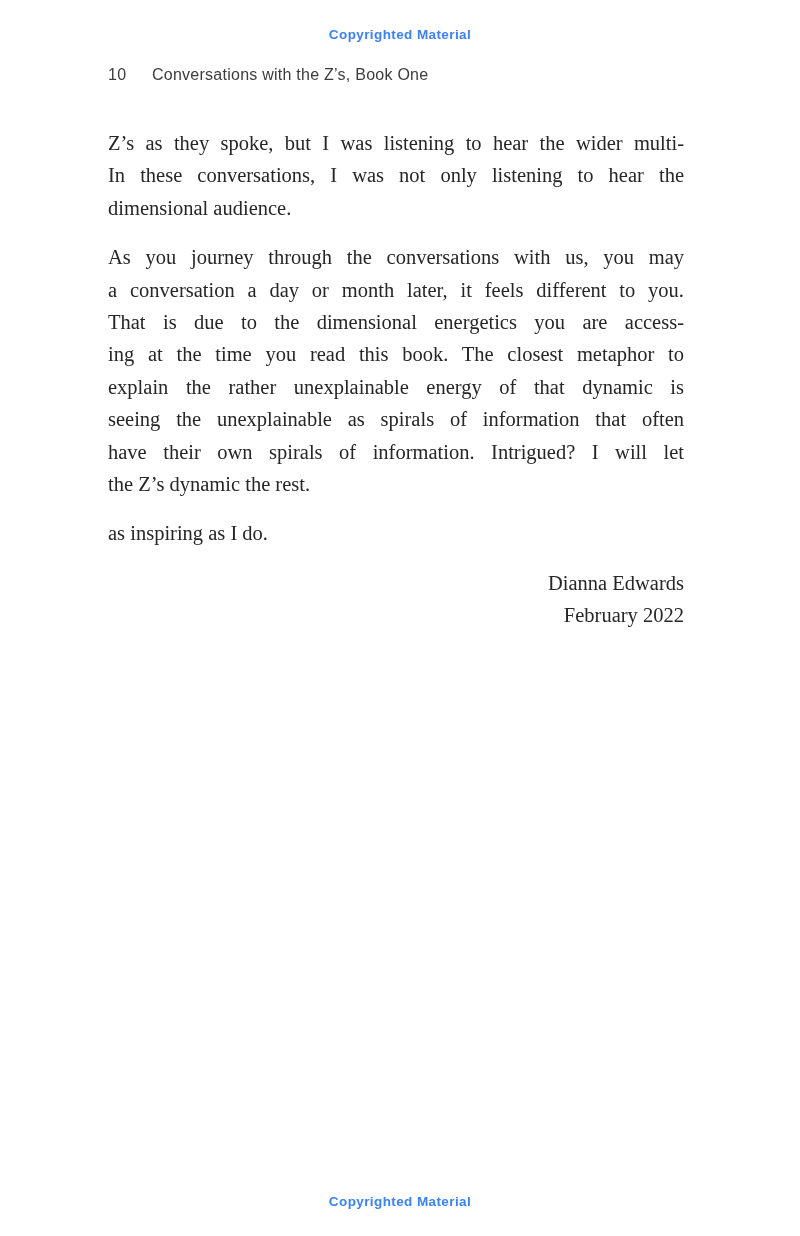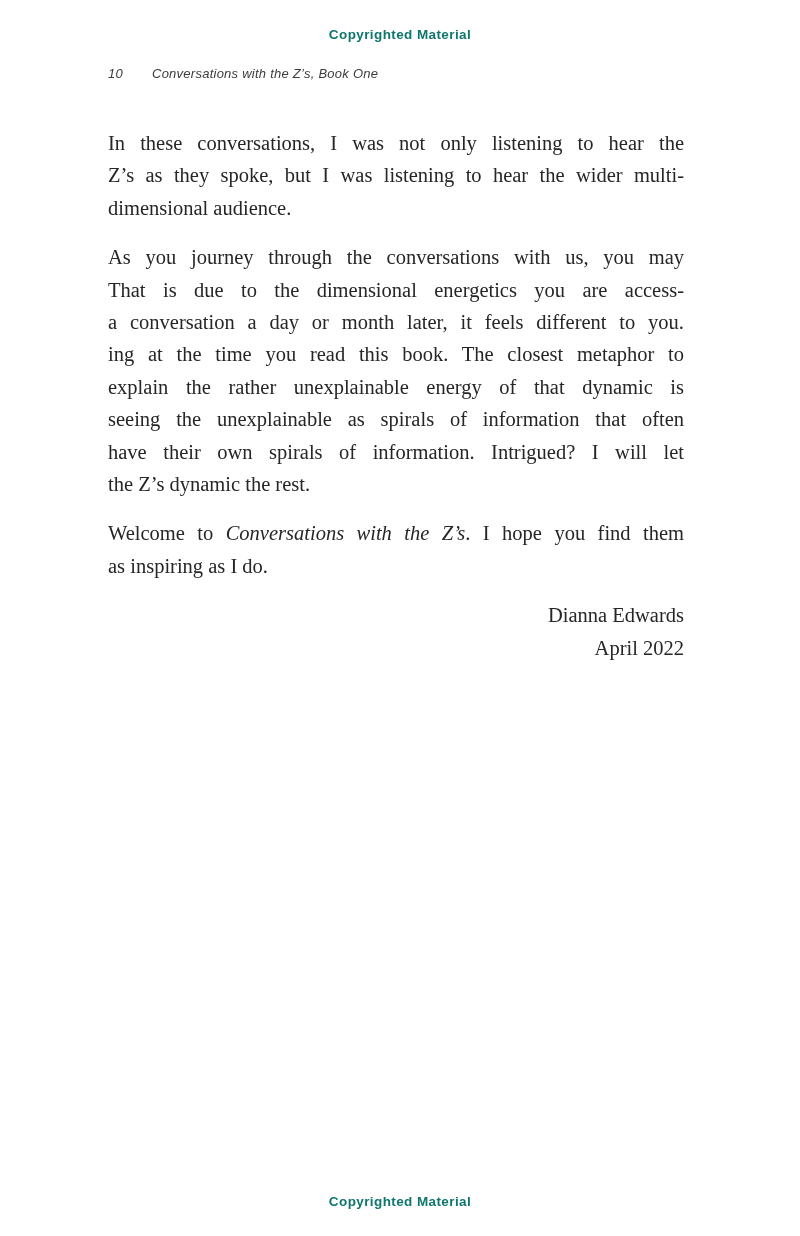--- a/index.html
+++ b/index.html
@@ -13,38 +13,37 @@
   }
   .watermark {
     position: absolute;
     left: 0;
     width: 100%;
     text-align: center;
     font-family: "Liberation Sans", sans-serif;
     font-size: 13.5px;
     font-weight: 700;
     letter-spacing: 0.4px;
-    color: #0f766e;
+    color: #3b82f6;
   }
   .watermark.top { top: 27px; }
   .watermark.bottom { top: 1194px; }
 
   .page-header {
     position: absolute;
     top: 66px;
     left: 108px;
     width: 576px;
     display: flex;
     align-items: center;
     font-family: "Liberation Sans", sans-serif;
-    font-size: 13px;
+    font-size: 16px;
     font-weight: 400;
     letter-spacing: 0.25px;
     color: #3c3c3c;
-    font-style: italic;
   }
   .page-header .page-number { width: 44px; }
 
   .text-block {
     position: absolute;
     top: 127px;
     left: 108px;
     width: 576px;
     font-family: "Liberation Serif", serif;
     color: #262626;
@@ -78,39 +77,38 @@
   <div class="watermark top">Copyrighted Material</div>
 
   <div class="page-header">
     <span class="page-number">10</span>
     <span class="running-title">Conversations with the Z’s, Book One</span>
   </div>
 
   <div class="text-block">
 
     <div class="paragraph">
+        <div class="line"><span>Z’s as they spoke, but I was listening to hear the wider multi-</span></div>
         <div class="line"><span>In these conversations, I was not only listening to hear the</span></div>
-        <div class="line"><span>Z’s as they spoke, but I was listening to hear the wider multi-</span></div>
         <div class="line last"><span>dimensional audience.</span></div>
       </div>
       <div class="paragraph">
         <div class="line"><span>As you journey through the conversations with us, you may</span></div>
+        <div class="line"><span>a conversation a day or month later, it feels different to you.</span></div>
         <div class="line"><span>That is due to the dimensional energetics you are access-</span></div>
-        <div class="line"><span>a conversation a day or month later, it feels different to you.</span></div>
         <div class="line"><span>ing at the time you read this book. The closest metaphor to</span></div>
         <div class="line"><span>explain the rather unexplainable energy of that dynamic is</span></div>
         <div class="line"><span>seeing the unexplainable as spirals of information that often</span></div>
         <div class="line"><span>have their own spirals of information. Intrigued? I will let</span></div>
         <div class="line last"><span>the Z’s dynamic the rest.</span></div>
       </div>
       <div class="paragraph">
-        <div class="line"><span>Welcome to </span><em>Conversations with the Z’s</em><span>. I hope you find them</span></div>
         <div class="line last"><span>as inspiring as I do.</span></div>
       </div>
       <div class="signature">
       <div>Dianna Edwards</div>
-      <div>April 2022</div>
+      <div>February 2022</div>
     </div>
   </div>
 
   <div class="watermark bottom">Copyrighted Material</div>
 
 </div>
 
 </body></html>

